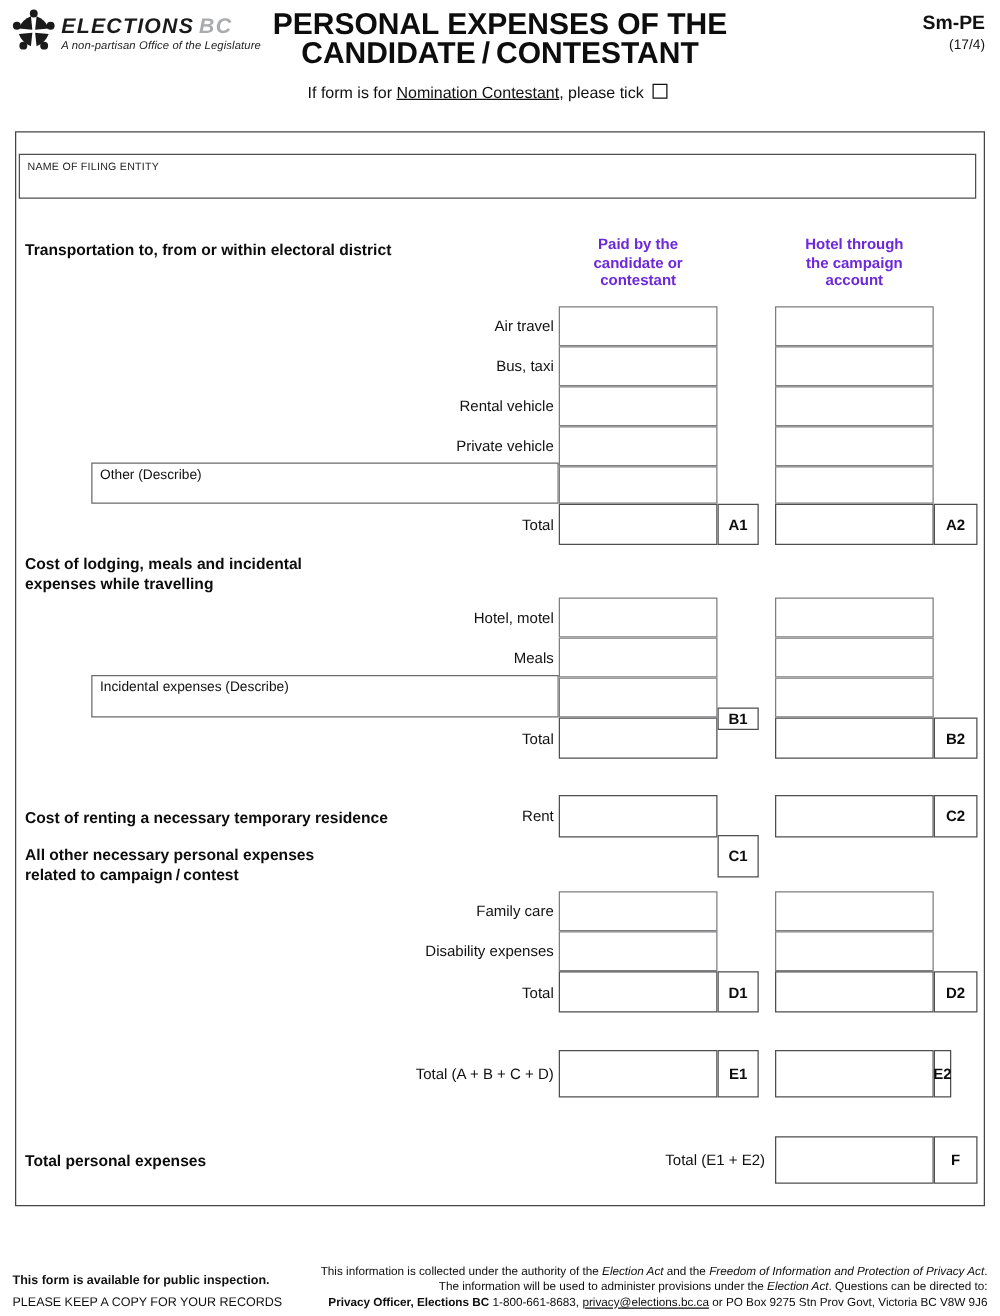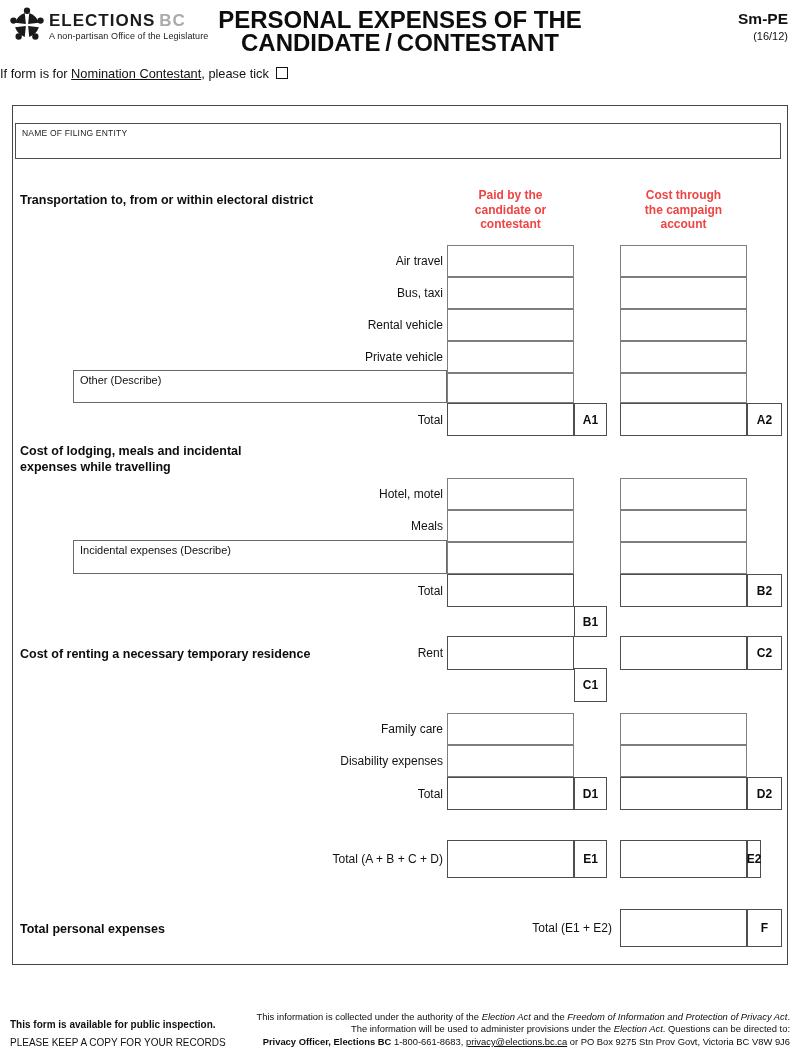--- a/index.html
+++ b/index.html
@@ -1,44 +1,44 @@
 <!DOCTYPE html>
 <html><head>
 <meta charset="utf-8">
 <style>
   html,body{margin:0;padding:0;background:#fff;}
   .page{position:relative;width:800px;height:1053px;background:#fff;overflow:hidden;
         font-family:"Liberation Sans",sans-serif;color:#111;}
   
-  .logo{position:absolute;left:8px;top:6px;display:flex;align-items:flex-start;}
+  .logo{position:absolute;left:8px;top:6px;display:flex;align-items:flex-start;font-style:italic;}
   .logo-text{margin-left:3px;}
   .brand{font-size:17px;font-weight:bold;letter-spacing:1px;color:#1a1a1a;line-height:19px;margin-top:5px;}
   .brand .bc{color:#a9abad;margin-left:4px;}
   .tagline{font-size:9px;color:#222;margin-top:1px;letter-spacing:.1px;}
   .title{position:absolute;left:180px;top:8px;width:440px;text-align:center;
          font-size:24px;font-weight:bold;line-height:23px;color:#0d0d0d;}
   .formcode{position:absolute;right:12px;top:10px;text-align:right;}
   .formcode .code-main{font-size:15.5px;font-weight:bold;}
   .formcode .code-ver{font-size:11px;margin-top:2px;}
-  .tickline{position:absolute;left:0;top:66px;width:780px;text-align:left;font-size:12.8px;}
+  .tickline{position:absolute;left:0;top:66px;width:780px;text-align:center;font-size:12.8px;}
   .tickline .ul{text-decoration:underline;}
   .tickbox{display:inline-block;width:10px;height:10px;border:1.6px solid #111;
            margin-left:7px;vertical-align:-1px;background:#fff;}
   
   .outerbox{position:absolute;left:12px;top:105px;width:776px;height:860px;
             border:1.5px solid #454545;box-sizing:border-box;background:#fff;}
   .namebox{position:absolute;left:15px;top:123px;width:766px;height:36px;
            border:1.5px solid #4f4f51;box-sizing:border-box;background:#fff;}
   .namebox .nlabel{position:absolute;top:4px;left:6px;font-size:8.5px;letter-spacing:.2px;color:#1c1c1c;}
   .namebox input{position:absolute;left:6px;top:16px;width:calc(100% - 12px);height:16px;
                  border:none;outline:none;font:12px "Liberation Sans",sans-serif;background:transparent;}
   .shead{position:absolute;font-weight:bold;font-size:12.5px;line-height:16px;
          white-space:pre-line;color:#0d0d0d;}
   .chead{position:absolute;font-weight:bold;font-size:12px;line-height:14.5px;
-         text-align:center;white-space:pre-line;color:#ef4444;}
+         text-align:center;white-space:pre-line;color:#6d28d9;}
   .rlabel{position:absolute;width:200px;text-align:right;font-size:12px;color:#111;}
   .amt{position:absolute;box-sizing:border-box;border:1px solid #7e7e80;background:#fff;
        font:11px "Liberation Sans",sans-serif;padding:2px 4px;outline:none;}
   .amt.strong{border:1.5px solid #4e4e50;}
   .codebox{position:absolute;box-sizing:border-box;border:1.5px solid #4e4e50;background:#fff;
            display:flex;align-items:center;justify-content:center;
            font-weight:bold;font-size:12px;color:#0d0d0d;}
   .describe{position:absolute;box-sizing:border-box;border:1px solid #6a6a6c;background:#fff;}
   .describe .dlabel{position:absolute;top:3px;left:6px;font-size:11px;color:#111;}
   .describe input{position:absolute;left:6px;top:17px;width:calc(100% - 12px);height:13px;
@@ -82,39 +82,39 @@
     </span>
   </div>
 
   <div class="title">
     <div>PERSONAL EXPENSES OF THE</div>
     <div>CANDIDATE / CONTESTANT</div>
   </div>
 
   <div class="formcode">
     <div class="code-main">Sm-PE</div>
-    <div class="code-ver">(16/12)</div>
+    <div class="code-ver">(17/4)</div>
   </div>
 
   <div class="tickline">
     <span>If form is for </span><span class="ul">Nomination Contestant</span><span>, please tick</span><span class="tickbox"></span>
   </div>
 
   <div class="outerbox"></div>
 
   <div class="namebox">
     <span class="nlabel">NAME OF FILING ENTITY</span>
     <input value="" style="">
   </div>
 
   <div class="shead" style="left:20px;top:192px;width:420px;">Transportation to, from or within electoral district</div>
   <div class="chead" style="left:447px;top:188px;width:127px;">Paid by the
 candidate or
 contestant</div>
-  <div class="chead" style="left:620px;top:188px;width:127px;">Cost through
+  <div class="chead" style="left:620px;top:188px;width:127px;">Hotel through
 the campaign
 account</div>
 
   <div class="rlabel" style="left:243px;top:254px;">Air travel</div>
   <input class="amt" style="left: 447px; top: 245px; width: 127px; height: 32px;" value="">
   <input class="amt" style="left: 620px; top: 245px; width: 127px; height: 32px;" value="">
 
   <div class="rlabel" style="left:243px;top:286px;">Bus, taxi</div>
   <input class="amt" style="left: 447px; top: 277px; width: 127px; height: 32px;" value="">
   <input class="amt" style="left: 620px; top: 277px; width: 127px; height: 32px;" value="">
@@ -153,31 +153,33 @@
 
   <div class="describe" style="left:73px;top:540px;width:374px;height:34px;">
     <span class="dlabel">Incidental expenses (Describe)</span>
     <input value="" style="">
   </div>
   <input class="amt" style="left: 447px; top: 542px; width: 127px; height: 32px;" value="">
   <input class="amt" style="left: 620px; top: 542px; width: 127px; height: 32px;" value="">
 
   <div class="rlabel" style="left:243px;top:584px;">Total</div>
   <input class="amt strong" style="left: 447px; top: 574px; width: 127px; height: 33px;" value="">
-  <div class="codebox" style="left:574px;top:606px;width:33px;height:31px;">B1</div>
+  <div class="codebox" style="left:574px;top:566px;width:33px;height:18px;">B1</div>
   <input class="amt strong" style="left: 620px; top: 574px; width: 127px; height: 33px;" value="">
   <div class="codebox" style="left:747px;top:574px;width:35px;height:33px;">B2</div>
 
   <div class="shead" style="left:20px;top:646px;width:380px;">Cost of renting a necessary temporary residence</div>
   <div class="rlabel" style="left:243px;top:646px;">Rent</div>
   <input class="amt strong" style="left: 447px; top: 636px; width: 127px; height: 34px;" value="">
   <div class="codebox" style="left:574px;top:636px;width:33px;height:34px;margin-top:32px;">C1</div>
   <input class="amt strong" style="left: 620px; top: 636px; width: 127px; height: 34px;" value="">
   <div class="codebox" style="left:747px;top:636px;width:35px;height:34px;">C2</div>
 
+  <div class="shead" style="left:20px;top:676px;width:300px;">All other necessary personal expenses
+related to campaign / contest</div>
 
   <div class="rlabel" style="left:243px;top:722px;">Family care</div>
   <input class="amt" style="left: 447px; top: 713px; width: 127px; height: 32px;" value="">
   <input class="amt" style="left: 620px; top: 713px; width: 127px; height: 32px;" value="">
 
   <div class="rlabel" style="left:243px;top:754px;">Disability expenses</div>
   <input class="amt" style="left: 447px; top: 745px; width: 127px; height: 32px;" value="">
   <input class="amt" style="left: 620px; top: 745px; width: 127px; height: 32px;" value="">
 
   <div class="rlabel" style="left:243px;top:787px;">Total</div>

